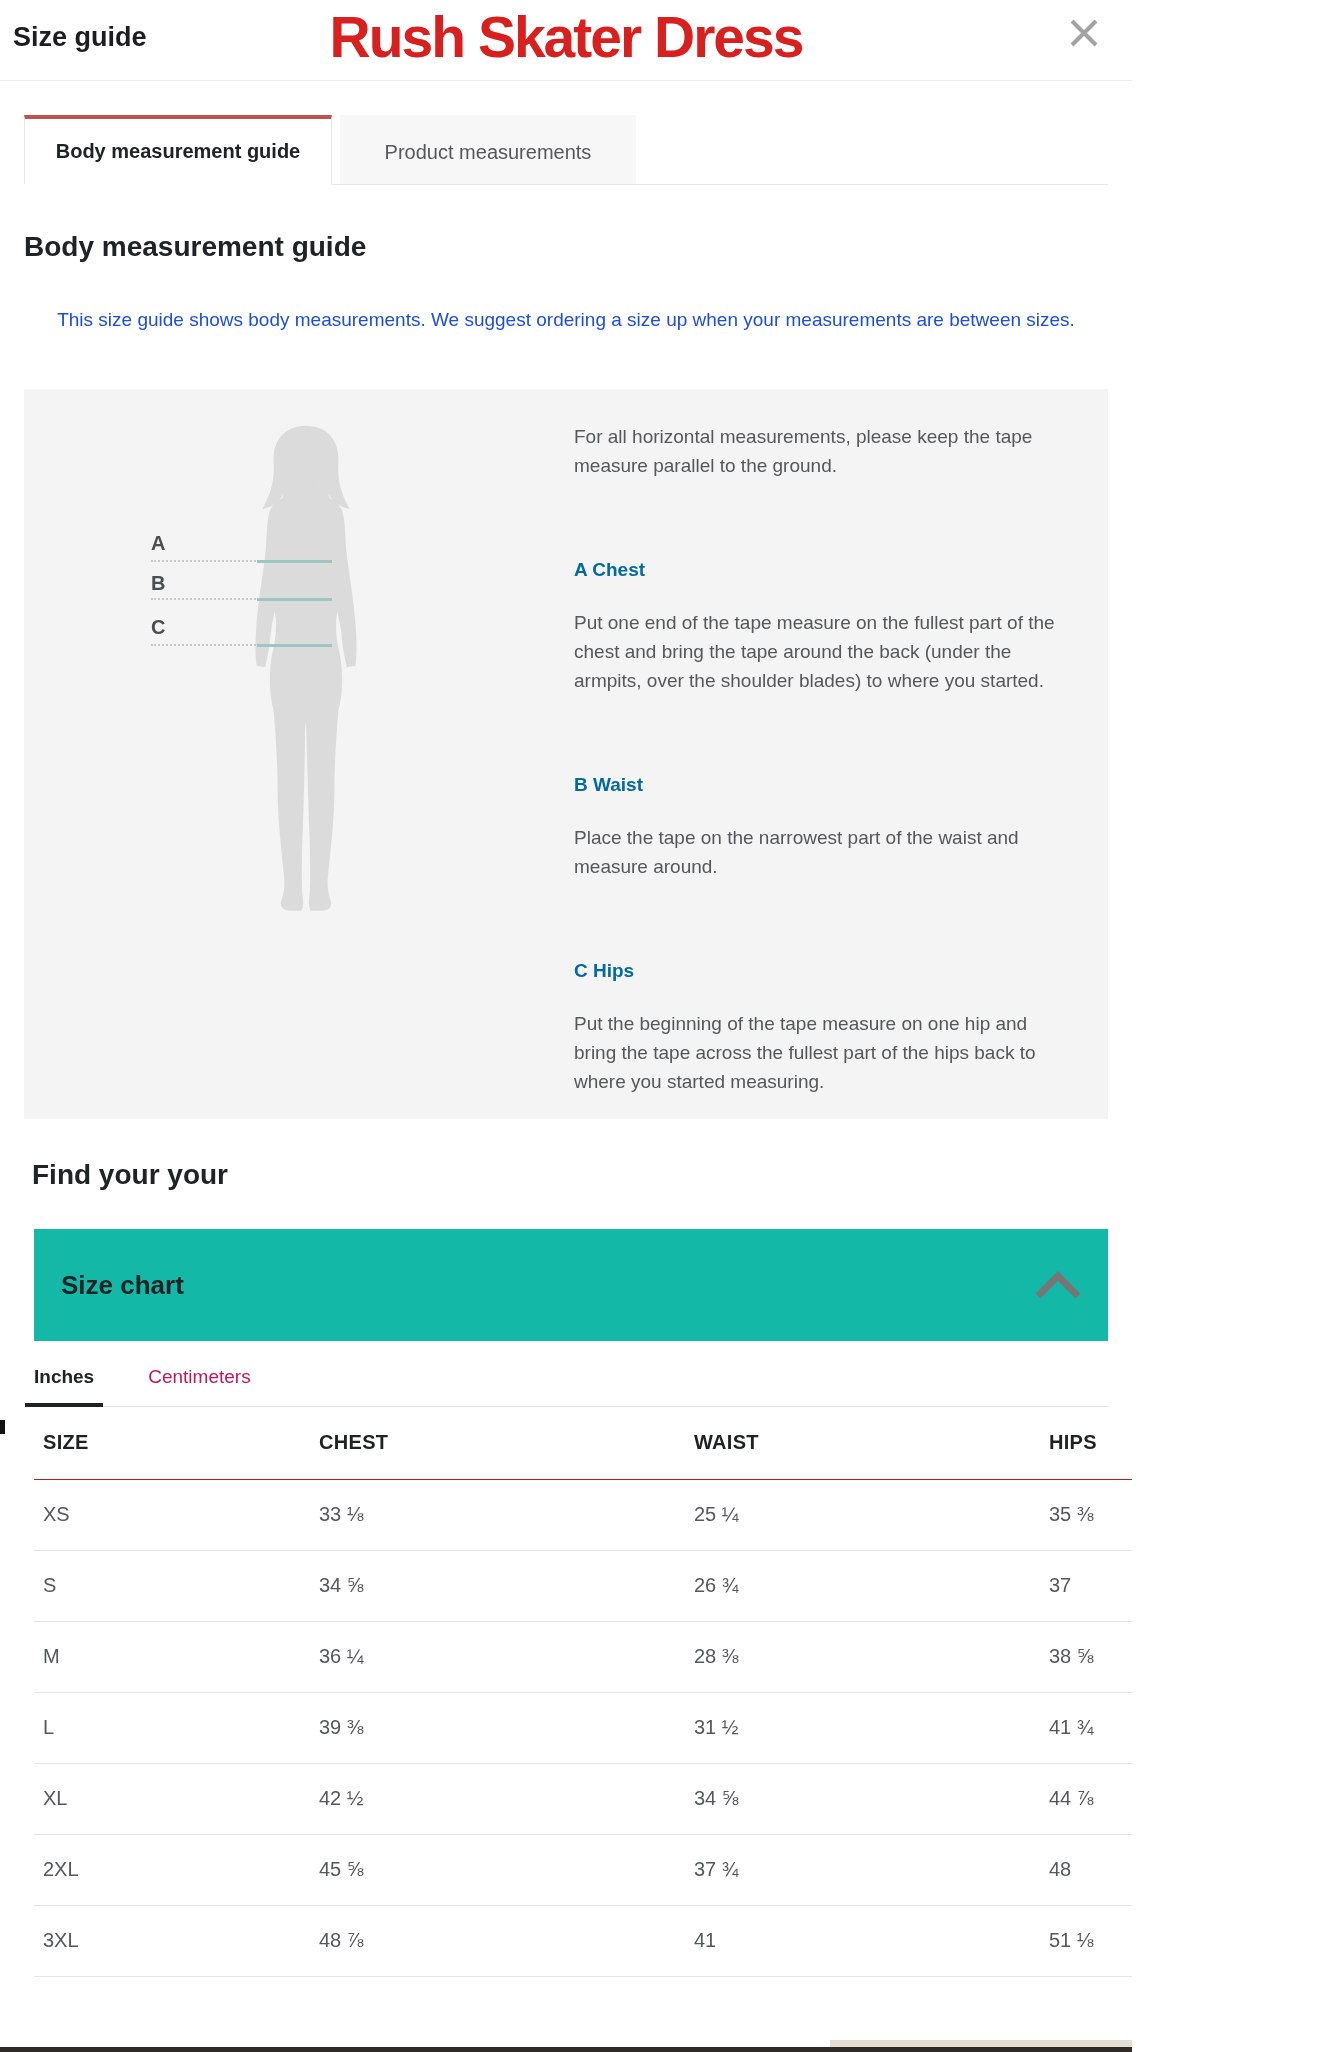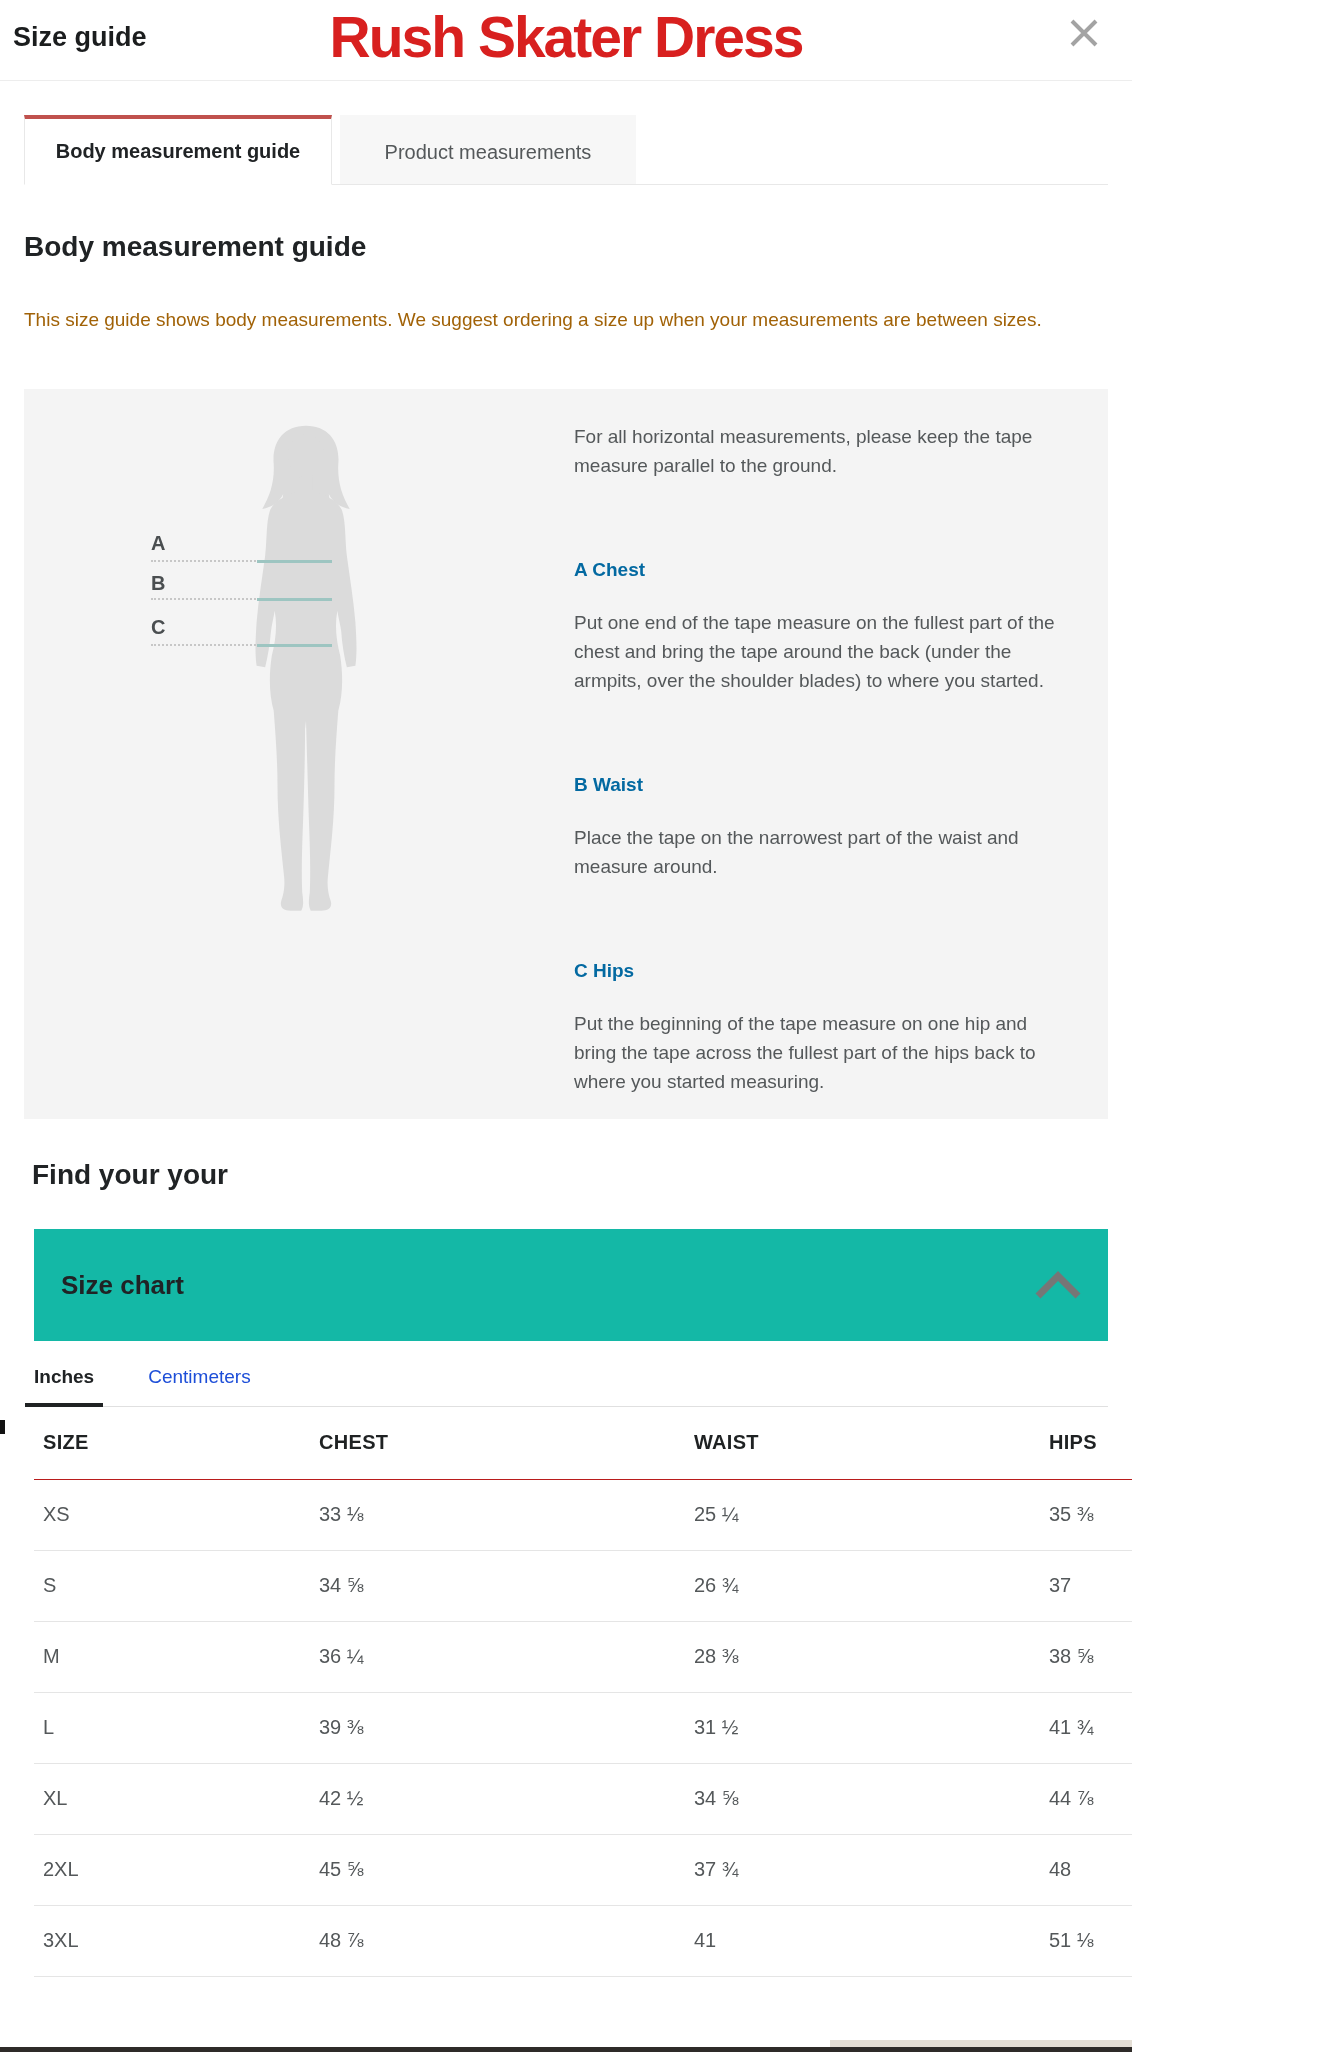--- a/index.html
+++ b/index.html
@@ -14,21 +14,21 @@
   .close-btn { position:absolute; right:28px; top:13px; width:40px; height:40px; background:none; border:none; cursor:pointer; padding:0; }
 
   
   .tabs { margin:34px 24px 0; display:flex; position:relative; }
   .tabs::after { content:''; position:absolute; left:0; right:0; bottom:0; height:1px; background:#e8e8e8; }
   .tab { height:70px; display:flex; align-items:center; justify-content:center; font-size:20px; cursor:pointer; border:none; background:none; }
   .tab.active { position:relative; z-index:1; width:308px; background:#fff; border:1px solid #e8e8e8; border-top:4px solid #c0514d; border-bottom:1px solid #fff; font-weight:700; color:#202325; }
   .tab.inactive { width:296px; margin-left:8px; background:#f7f7f7; color:#54585a; border-top:4px solid #f7f7f7; }
 
   h2.section { margin:46px 24px 0; font-size:28px; font-weight:700; color:#202325; }
-  p.lead { margin:42px 24px 0; font-size:19px; line-height:29px; color:#a16207; }
+  p.lead { margin:42px 24px 0; font-size:19px; line-height:29px; color:#1d4ed8;text-align:center; }
 
   
   .panel { position:relative; margin:55px 24px 0; height:730px; background:#f4f4f4; }
   .fig { position:absolute; left:187px; top:30px; }
   .m-label { position:absolute; font-size:20px; font-weight:700; color:#4a4e50; }
   .m-line { position:absolute; width:181px; border-top:2px dotted #c7c7c7; }
   .m-line .solid { position:absolute; left:106px; right:0; top:-2.5px; border-top:3px solid #9dc5c1; }
   .rightcol { position:absolute; left:550px; right:40px; top:33px; }
   .rightcol p { font-size:19px; line-height:29px; color:#54585a; }
   .rightcol h3 { margin-top:79px; font-size:19px; font-weight:700; color:#0369a1; }
@@ -39,21 +39,21 @@
   
   .chart-head { margin:38px 24px 0 34px; height:112px; background:#14b8a6; display:flex; align-items:center; padding:0 24px 0 27px; cursor:pointer; }
   .chart-head .ct { font-size:26px; font-weight:700; color:#202325; }
   .chev-btn { margin-left:auto; background:none; border:none; cursor:pointer; padding:0; width:52px; height:34px; }
 
   
   .unit-tabs { margin:10px 24px 0 25px; display:flex; position:relative; height:56px; }
   .unit-tabs::after { content:''; position:absolute; left:9px; right:0; bottom:0; height:1px; background:#e0e0e0; }
   .unit-tab { display:flex; align-items:center; padding:0 9px; font-size:19px; background:none; border:none; cursor:pointer; position:relative; z-index:1; }
   .unit-tab.active { font-weight:700; color:#202325; border-bottom:4px solid #1f2223; }
-  .unit-tab.inactive { margin-left:36px; color:#1d4ed8; border-bottom:4px solid transparent; }
+  .unit-tab.inactive { margin-left:36px; color:#be185d; border-bottom:4px solid transparent; }
 
   
   table.sizes { margin:0 24px 0 34px; width:1284px; border-collapse:collapse; table-layout:fixed; }
   table.sizes col.c1 { width:276px; } table.sizes col.c2 { width:375px; }
   table.sizes col.c3 { width:355px; } table.sizes col.c4 { width:278px; }
   table.sizes th { height:72px; text-align:left; vertical-align:middle; padding-left:9px; font-size:20px; font-weight:700; letter-spacing:.3px; color:#1f2223; border-bottom:1px solid #b91c1c; }
   table.sizes td { height:71px; vertical-align:middle; padding-left:9px; font-size:20px; color:#54585a; border-bottom:1px solid #e5e5e5; }
 
   .left-tick { position:absolute; left:0; top:1420px; width:5px; height:14px; background:#121212; }
   .bottom-bar { position:absolute; left:0; right:0; bottom:0; height:5px; background:#2e2b29; }

